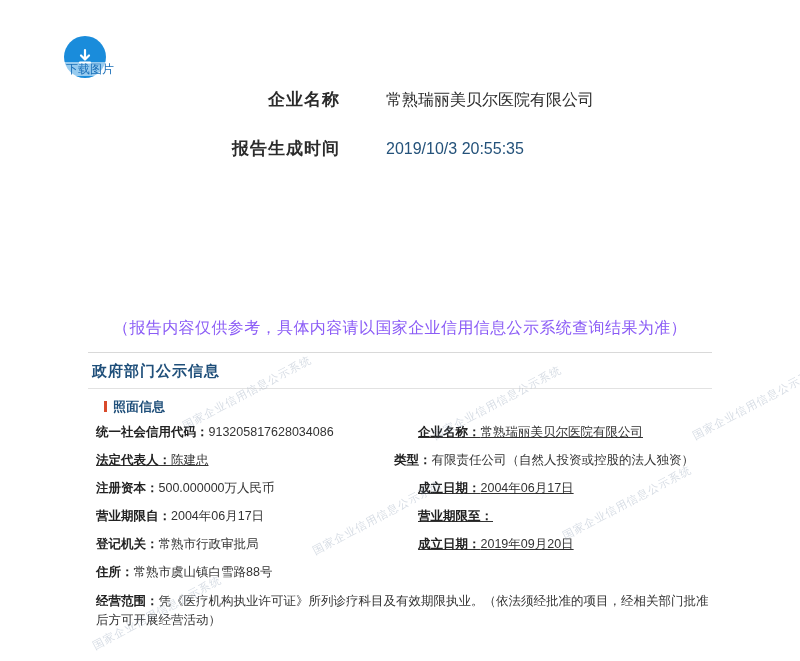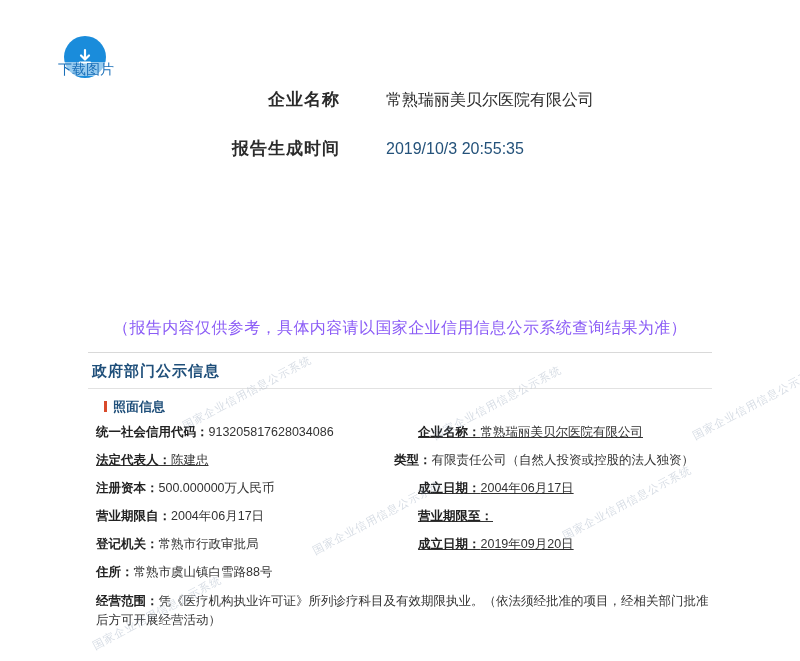--- a/index.html
+++ b/index.html
@@ -29,22 +29,22 @@
     align-items: center;
     justify-content: center;
     cursor: pointer;
   }
   .download-btn svg { display: block; }
   .download-label {
     position: absolute;
     left: 58px;
     top: 62px;
     width: 56px;
-    text-align: left;
-    font-size: 14px;
+    text-align: right;
+    font-size: 12px;
     color: #1a6fb8;
     background: rgba(255,255,255,0.55);
     line-height: 14px;
   }
 
   
   .header-block {
     position: absolute;
     left: 0;
     top: 88px;

